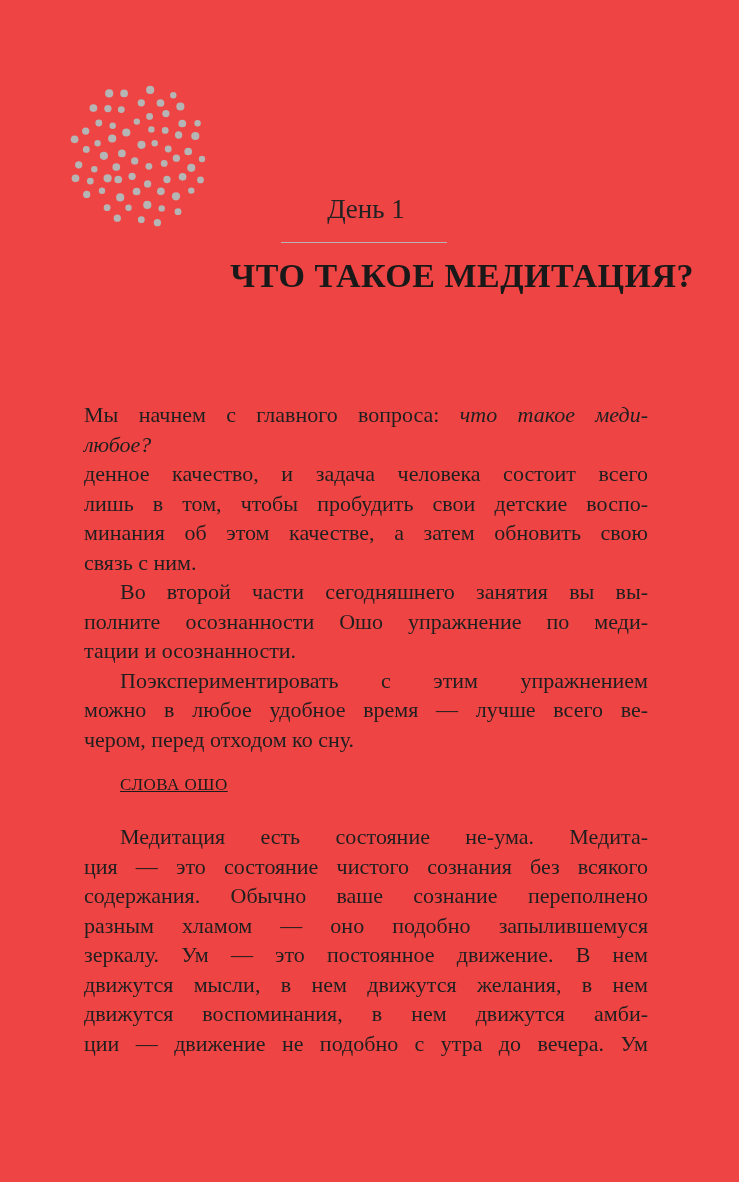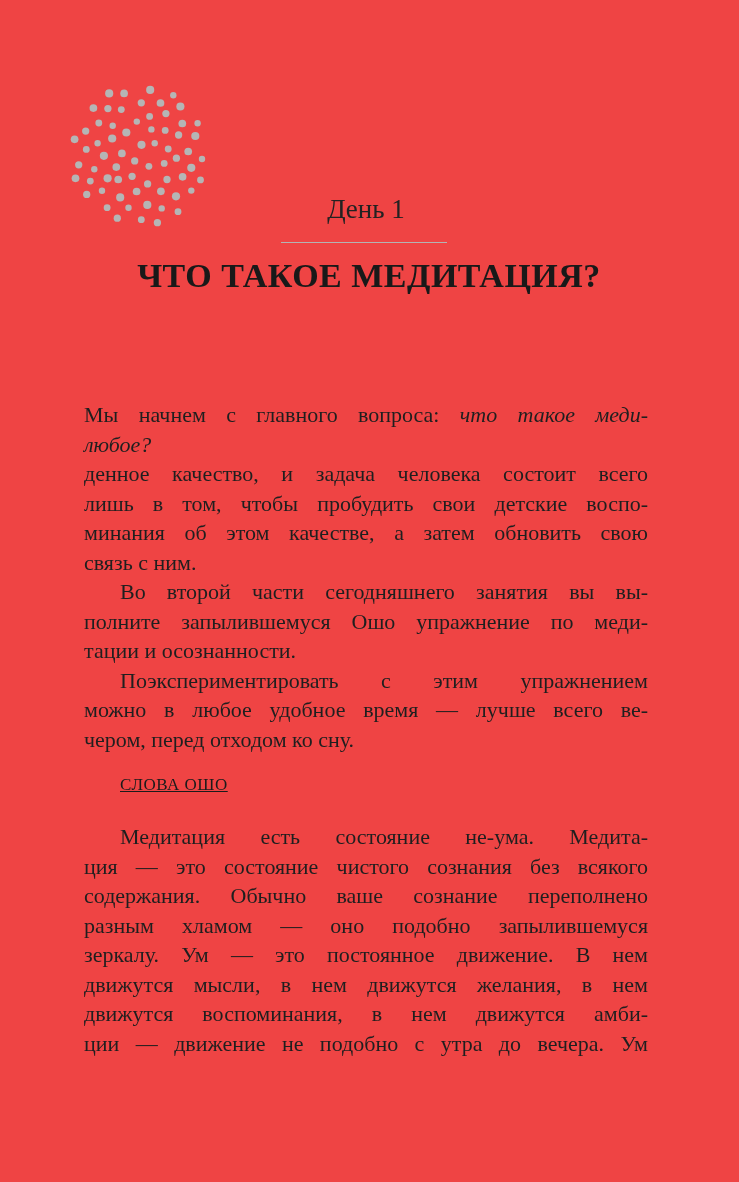--- a/index.html
+++ b/index.html
@@ -35,21 +35,21 @@
     top: 242px;
     width: 166px;
     height: 1px;
     background: #b4b4b4;
   }
   .chapter-title {
     position: absolute;
     left: 44px;
     top: 256px;
     width: 650px;
-    text-align: center;
+    text-align: right;
     font-size: 34px;
     line-height: 40px;
     font-weight: bold;
     letter-spacing: 0.5px;
     color: #191919;
   }
   .text-flow {
     position: absolute;
     left: 84px;
     top: 400px;
@@ -160,21 +160,21 @@
         <div class="line last"><span class="it">любое?</span></div>
       </div>
       <div class="para indent">
         <div class="line"><span>денное качество, и задача человека состоит всего</span></div>
         <div class="line"><span>лишь в том, чтобы пробудить свои детские воспо-</span></div>
         <div class="line"><span>минания об этом качестве, а затем обновить свою</span></div>
         <div class="line last"><span>связь с ним.</span></div>
       </div>
       <div class="para indent">
         <div class="line first"><span>Во второй части сегодняшнего занятия вы вы-</span></div>
-        <div class="line"><span>полните запылившемуся Ошо упражнение по меди-</span></div>
+        <div class="line"><span>полните осознанности Ошо упражнение по меди-</span></div>
         <div class="line last"><span>тации и осознанности.</span></div>
       </div>
       <div class="para indent">
         <div class="line first"><span>Поэкспериментировать с этим упражнением</span></div>
         <div class="line"><span>можно в любое удобное время — лучше всего ве-</span></div>
         <div class="line last"><span>чером, перед отходом ко сну.</span></div>
       </div>
       <div class="section-heading">СЛОВА ОШО</div>
       <div class="para indent">
         <div class="line first"><span>Медитация есть состояние не-ума. Медита-</span></div>

